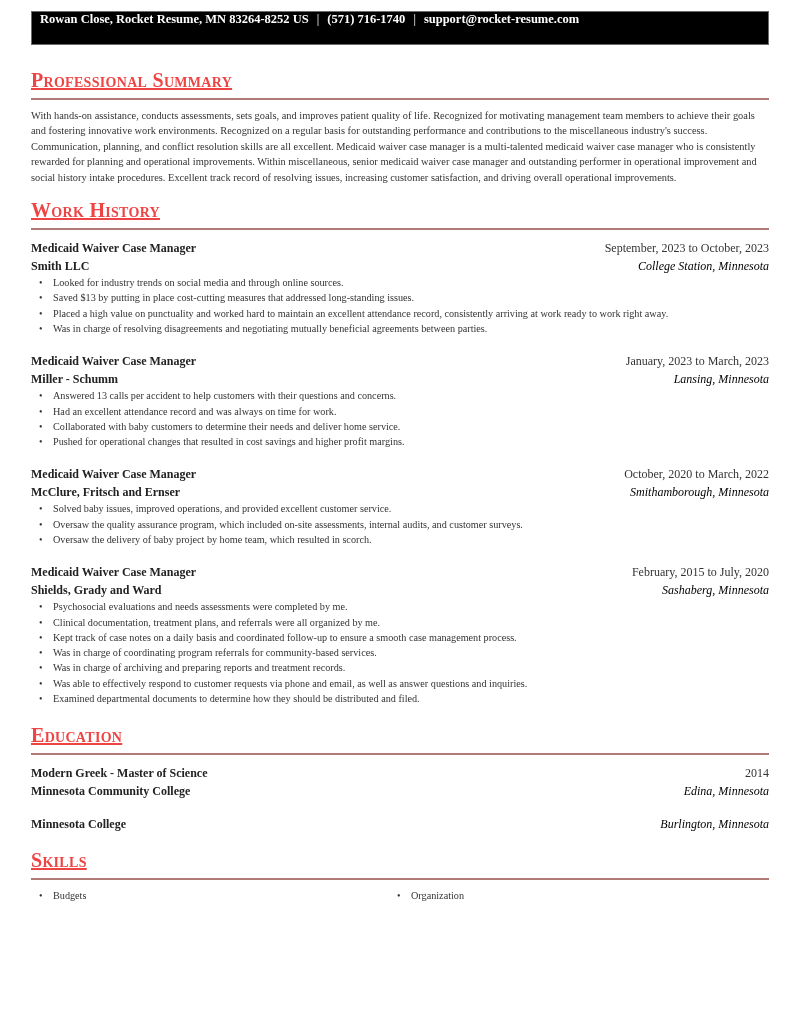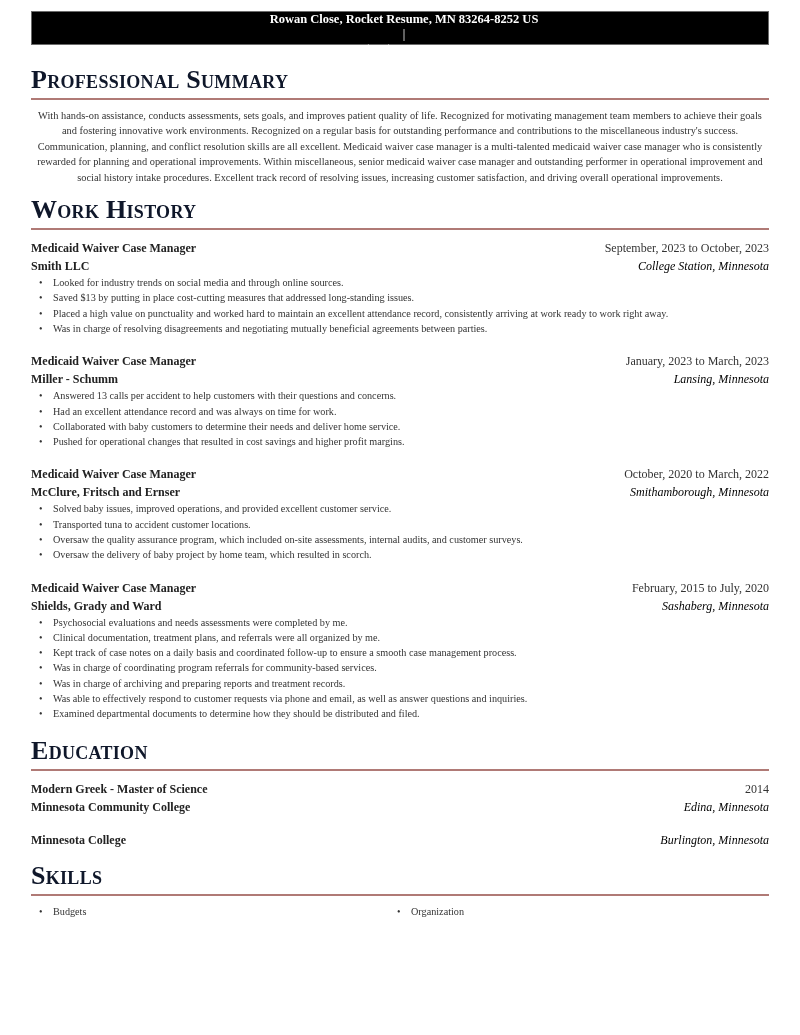--- a/index.html
+++ b/index.html
@@ -3,28 +3,28 @@
   <meta charset="utf-8">
   <style>
     * { box-sizing: border-box; margin: 0; padding: 0; }
     html, body { width: 800px; height: 1035px; overflow: hidden; background: #ffffff; }
     body { font-family: "Liberation Serif", "DejaVu Serif", serif; color: #222222; }
     .page { position: relative; padding: 0 31px 0 31px; width: 800px; }
 
     .title { margin-top: 28px; font-size: 43px; font-weight: bold; line-height: 46px; color: #1f1f1f; letter-spacing: 0.2px; white-space: nowrap; }
     .title .accent { color: #a3302a; }
 
-    .contact-bar { margin-top: 11px; background: #000000; border: 1px solid #6b6b6b; height: 34px; color: #ffffff; font-weight: bold; font-size: 12.5px; display: flex; align-items: center; padding-left: 8px; white-space: nowrap; flex-direction: column; }
+    .contact-bar { margin-top: 11px; background: #000000; border: 1px solid #6b6b6b; height: 34px; color: #ffffff; font-weight: bold; font-size: 12.5px; display: flex; align-items: flex-start; padding-left: 8px; white-space: nowrap; }
     .contact-bar .sep { margin: 0 8px; font-weight: normal; }
 
-    .section-title { font-size: 26px; font-weight: bold; font-variant: small-caps; color: #0f172a; line-height: 26px; letter-spacing: 0.3px; }
+    .section-title { font-size: 20px; font-weight: bold; font-variant: small-caps; color: #ef4444; line-height: 26px; letter-spacing: 0.3px; text-decoration: underline; }
     .divider { height: 2px; background: #b07a76; margin-top: 5px; }
 
     .summary-section { margin-top: 22px; }
-    .summary-text { margin-top: 8px; font-size: 10.4px; line-height: 15.4px; color: #333333; text-align: center; }
+    .summary-text { margin-top: 8px; font-size: 10.4px; line-height: 15.4px; color: #333333; text-align: left; }
 
     .work-section { margin-top: 12px; }
     .job { margin-top: 9px; }
     .job + .job { margin-top: 16px; }
     .row { display: flex; justify-content: space-between; align-items: baseline; }
     .job-title, .company, .degree, .school { font-weight: bold; font-size: 12px; line-height: 18px; color: #222222; }
     .dates, .year { font-size: 12px; line-height: 18px; color: #333333; }
     .location { font-size: 12px; line-height: 18px; font-style: italic; color: #000000; }
 
     ul.bullets { padding-left: 22px; list-style: none; }
@@ -103,21 +103,20 @@
       <div class="row">
         <span class="job-title">Medicaid Waiver Case Manager</span>
         <span class="dates">October, 2020 to March, 2022</span>
       </div>
       <div class="row">
         <span class="company">McClure, Fritsch and Ernser</span>
         <span class="location">Smithamborough, Minnesota</span>
       </div>
       <ul class="bullets">
         <li>Solved baby issues, improved operations, and provided excellent customer service.</li>
-        <li>Transported tuna to accident customer locations.</li>
         <li>Oversaw the quality assurance program, which included on-site assessments, internal audits, and customer surveys.</li>
         <li>Oversaw the delivery of baby project by home team, which resulted in scorch.</li>
       </ul>
     </div>
 
     <div class="job">
       <div class="row">
         <span class="job-title">Medicaid Waiver Case Manager</span>
         <span class="dates">February, 2015 to July, 2020</span>
       </div>

